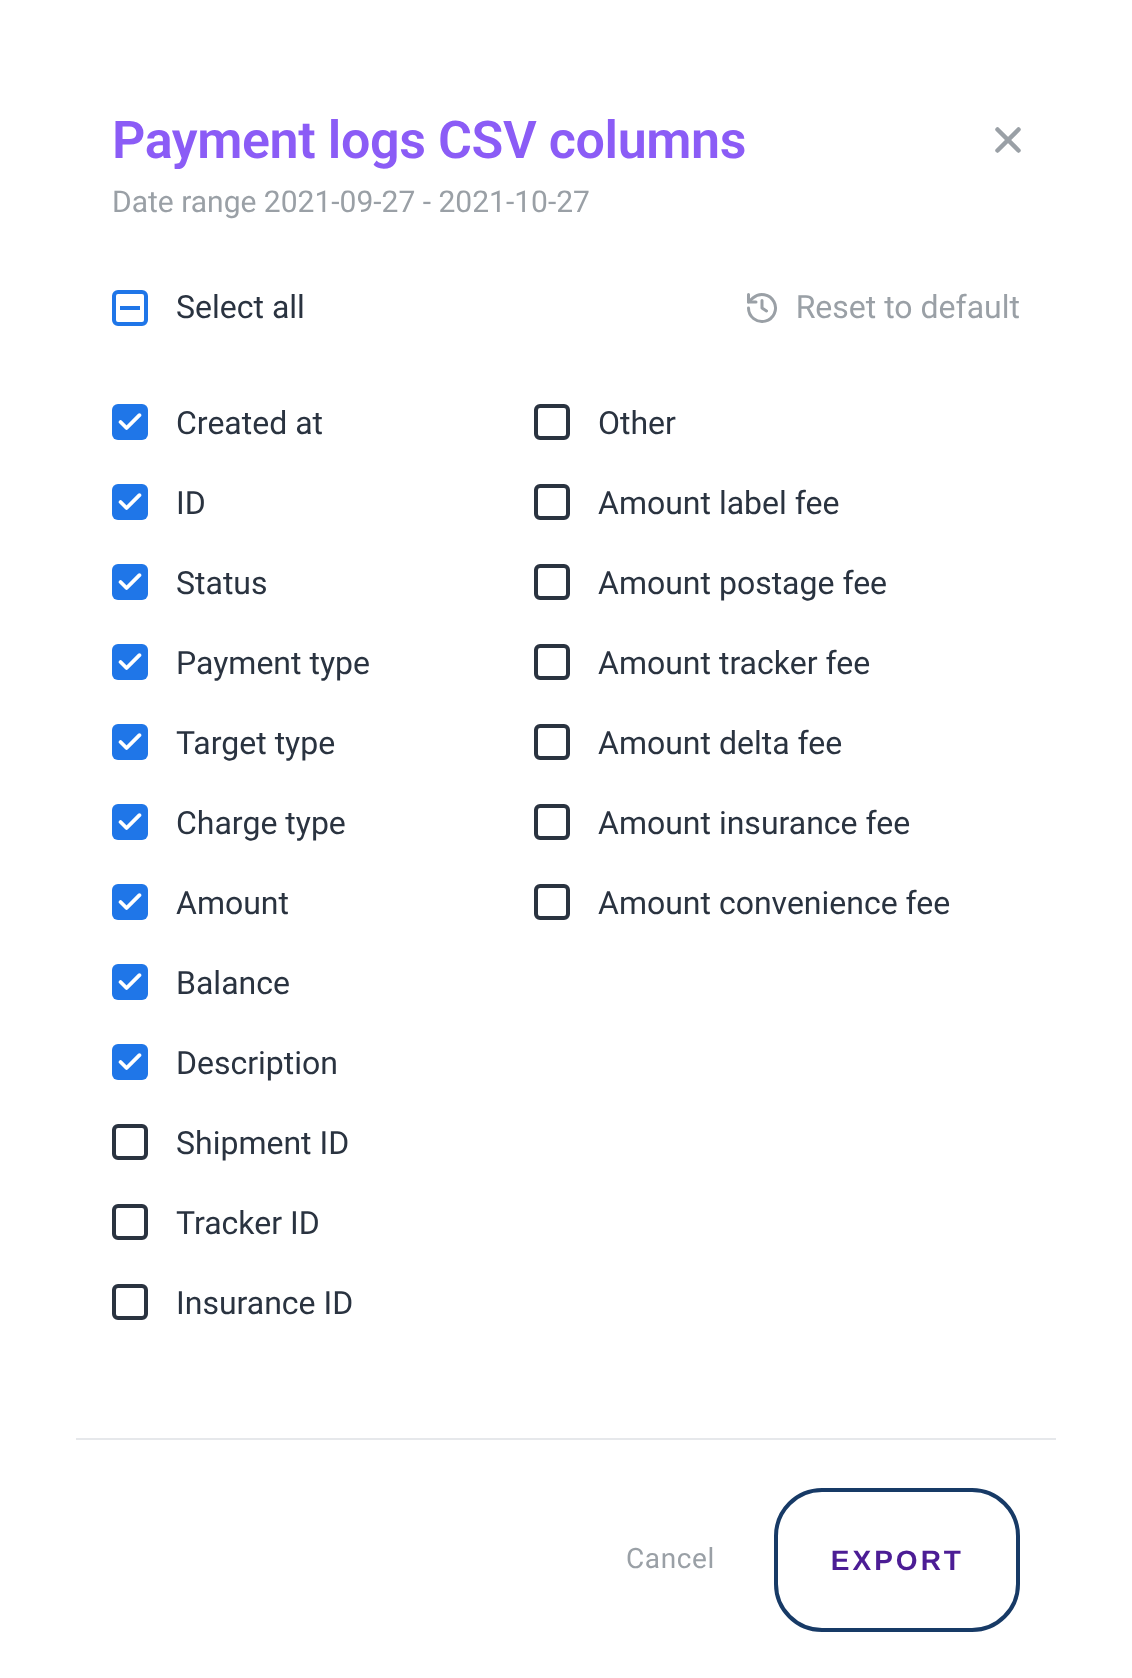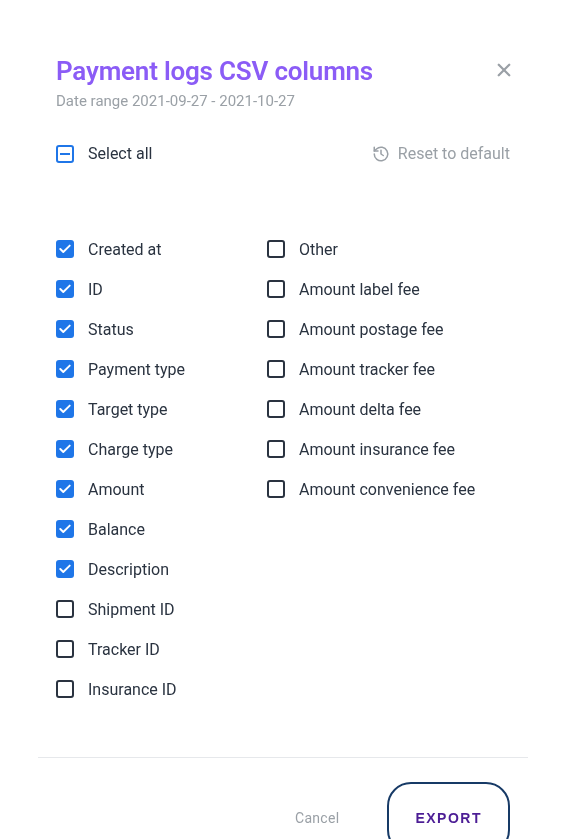--- a/index.html
+++ b/index.html
@@ -45,21 +45,21 @@
       color: #9aa0a6;
     }
     .close-btn svg {
       width: 18px;
       height: 18px;
     }
     .controls-row {
       display: flex;
       justify-content: space-between;
       align-items: center;
-      margin-bottom: 66px;
+      margin-bottom: 28px;
     }
     .select-all {
       display: flex;
       align-items: center;
       gap: 14px;
       cursor: pointer;
     }
     .select-all-box {
       width: 18px;
       height: 18px;
@@ -137,21 +137,21 @@
     }
     .divider {
       height: 1px;
       background: #e6e8eb;
       margin: 48px -18px 0 -18px;
     }
     .footer {
       display: flex;
       justify-content: flex-end;
       align-items: center;
-      gap: 48px;
+      gap: 30px;
       padding: 24px 0 24px 0;
     }
     .cancel-btn {
       font-size: 14px;
       color: #9aa0a6;
       cursor: pointer;
       letter-spacing: 0.3px;
     }
     .export-btn {
       border: 2px solid #173a66;

